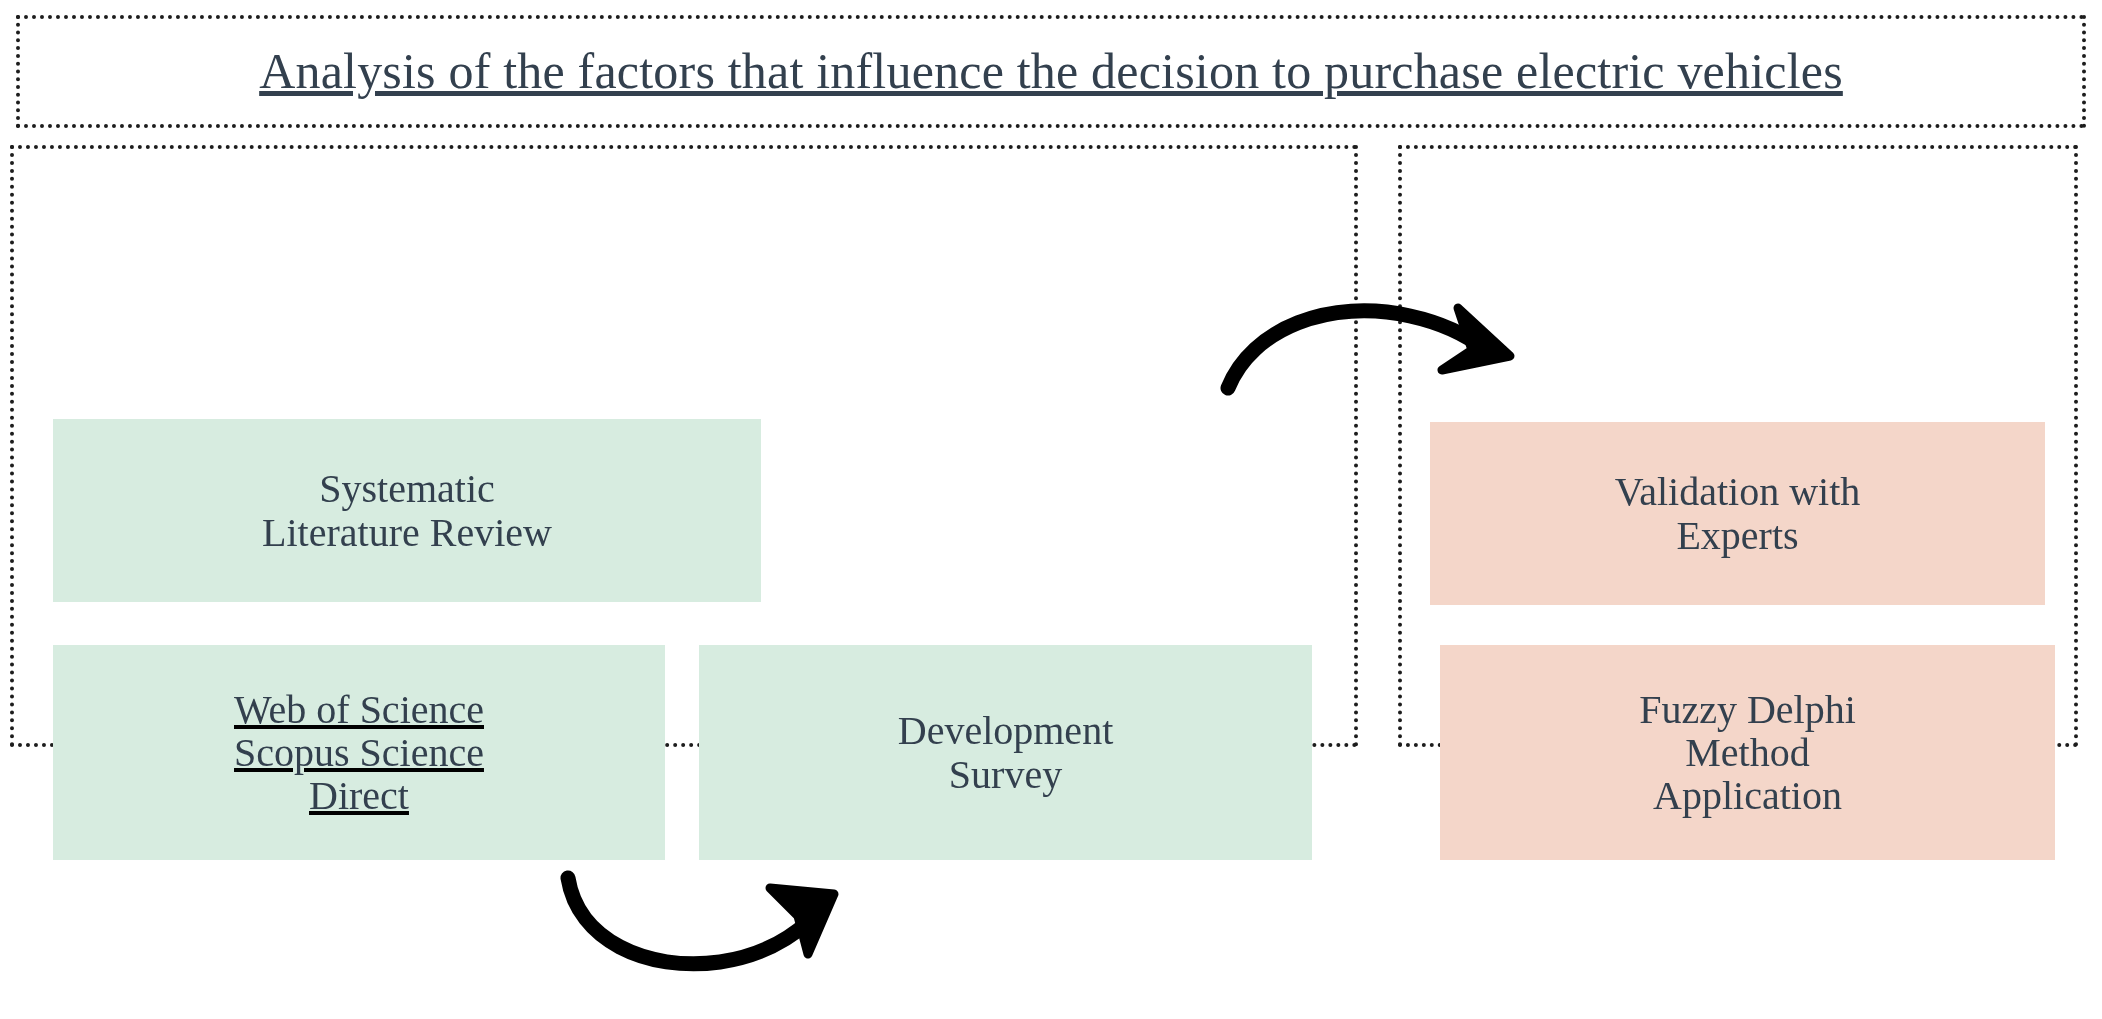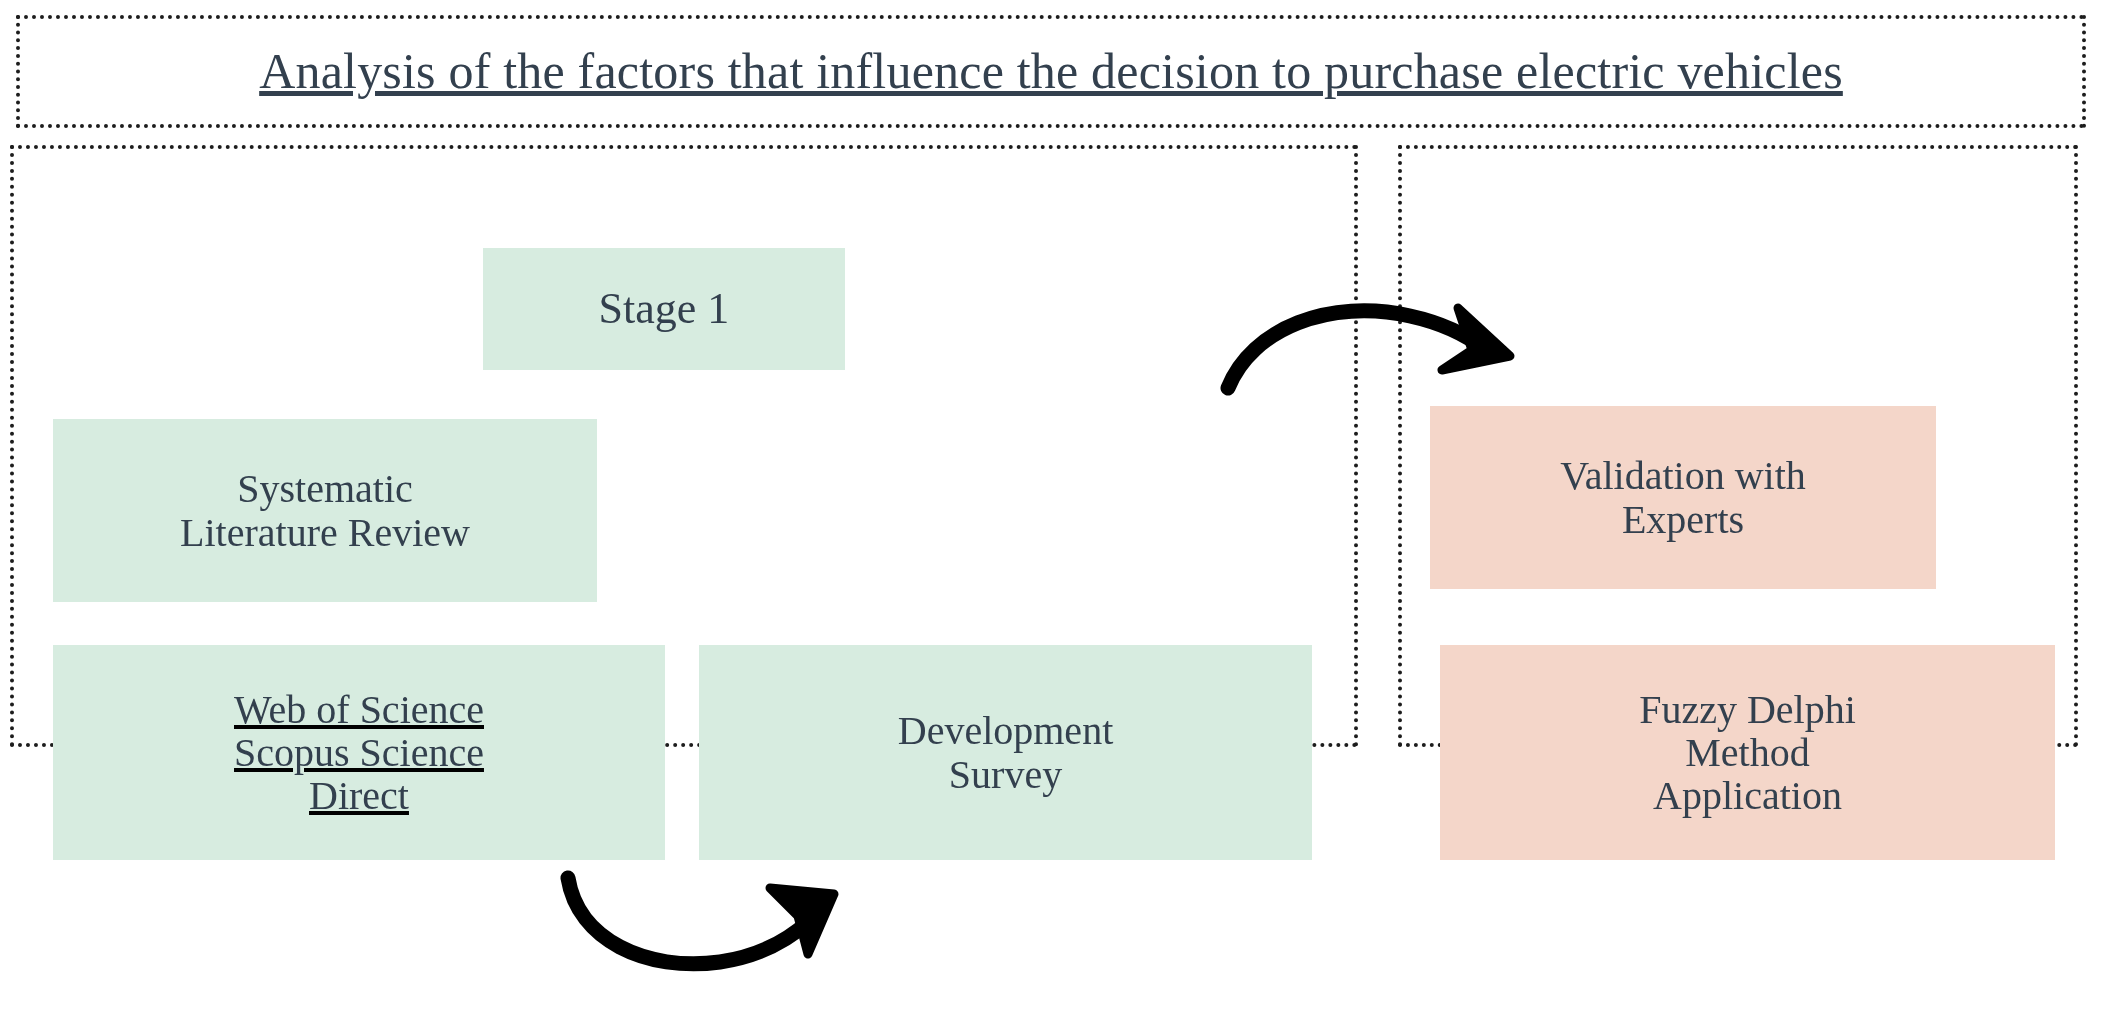--- a/index.html
+++ b/index.html
@@ -76,28 +76,28 @@
     color: #33404e;
     line-height: 1.08;
     white-space: pre-line;
   }
   .node.green  { background: #d7ece0; }
   .node.pink   { background: #f4d6c9; }
   .node.header .node-label { font-size: 44px; }
 
   
   .n-stage1   { left: 483px; top: 248px;  width: 362px; height: 122px; }
-  .n-slr      { left: 53px;  top: 419px;  width: 544px; height: 183px; }
+  .n-slr      { left: 53px;  top: 419px;  width: 708px; height: 183px; }
   .n-sfv      { left: 692px; top: 419px;  width: 613px; height: 183px; }
   .n-wos      { left: 53px;  top: 645px;  width: 612px; height: 215px; text-decoration: underline; }
   .n-dev      { left: 699px; top: 645px;  width: 613px; height: 215px; }
 
   
   .n-stage3   { left: 1558px; top: 248px; width: 370px; height: 122px; }
-  .n-val      { left: 1430px; top: 406px; width: 506px; height: 183px; }
+  .n-val      { left: 1430px; top: 422px; width: 615px; height: 183px; }
   .n-fdm      { left: 1440px; top: 645px; width: 615px; height: 215px; }
 
   
   .arrow-svg {
     position: absolute;
     pointer-events: none;
     overflow: visible;
   }
   .arrow-top { left: 1180px; top: 270px; }
   .arrow-bottom { left: 520px; top: 850px; }
@@ -106,23 +106,20 @@
 <body>
 
 <div id="canvas">
 
   <div class="title-frame">
     <div class="title-text">Analysis of the factors that influence the decision to purchase electric vehicles</div>
   </div>
 
   <div class="panel panel-left"></div>
 
-  <div class="node green header n-stage1">
-    <span class="node-label">Stage 1</span>
-  </div>
 
   <div class="node green n-slr">
     <span class="node-label">Systematic
 Literature Review</span>
   </div>
 
 
   <div class="node green n-wos">
     <span class="node-label">Web of Science
 Scopus Science

